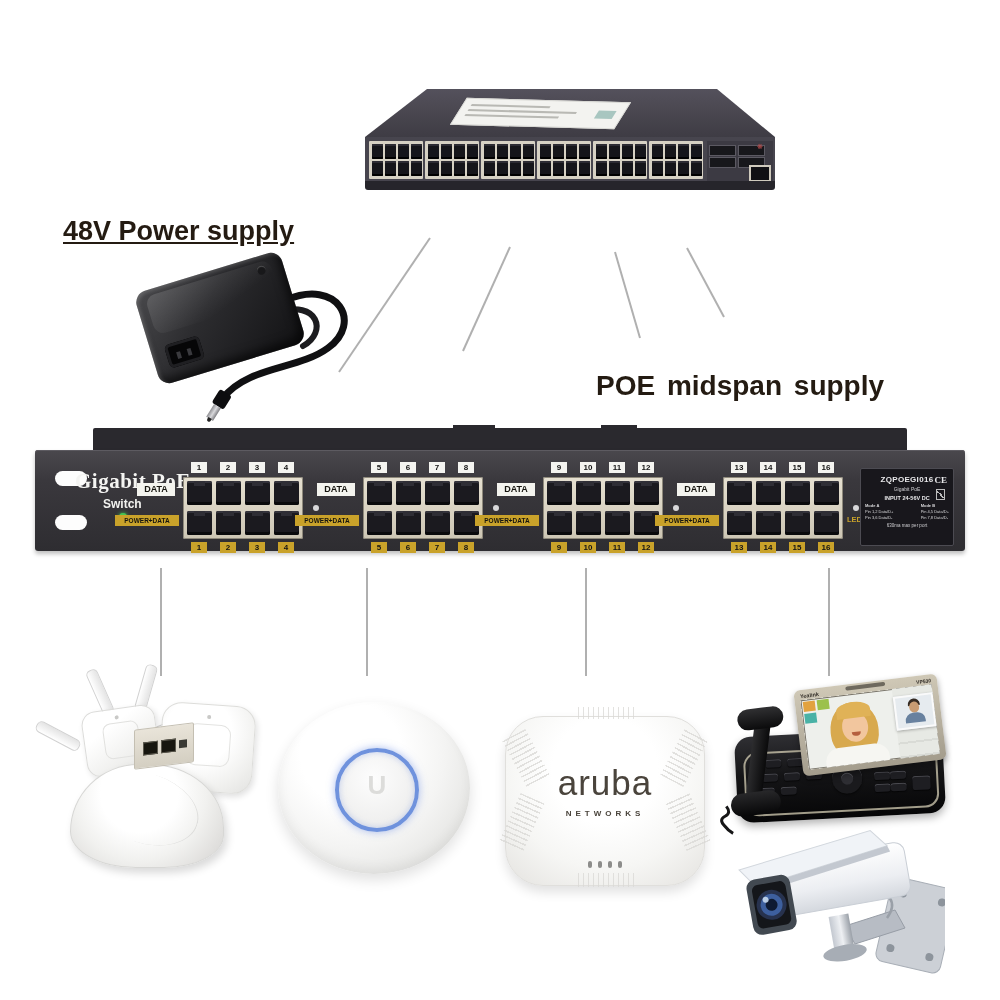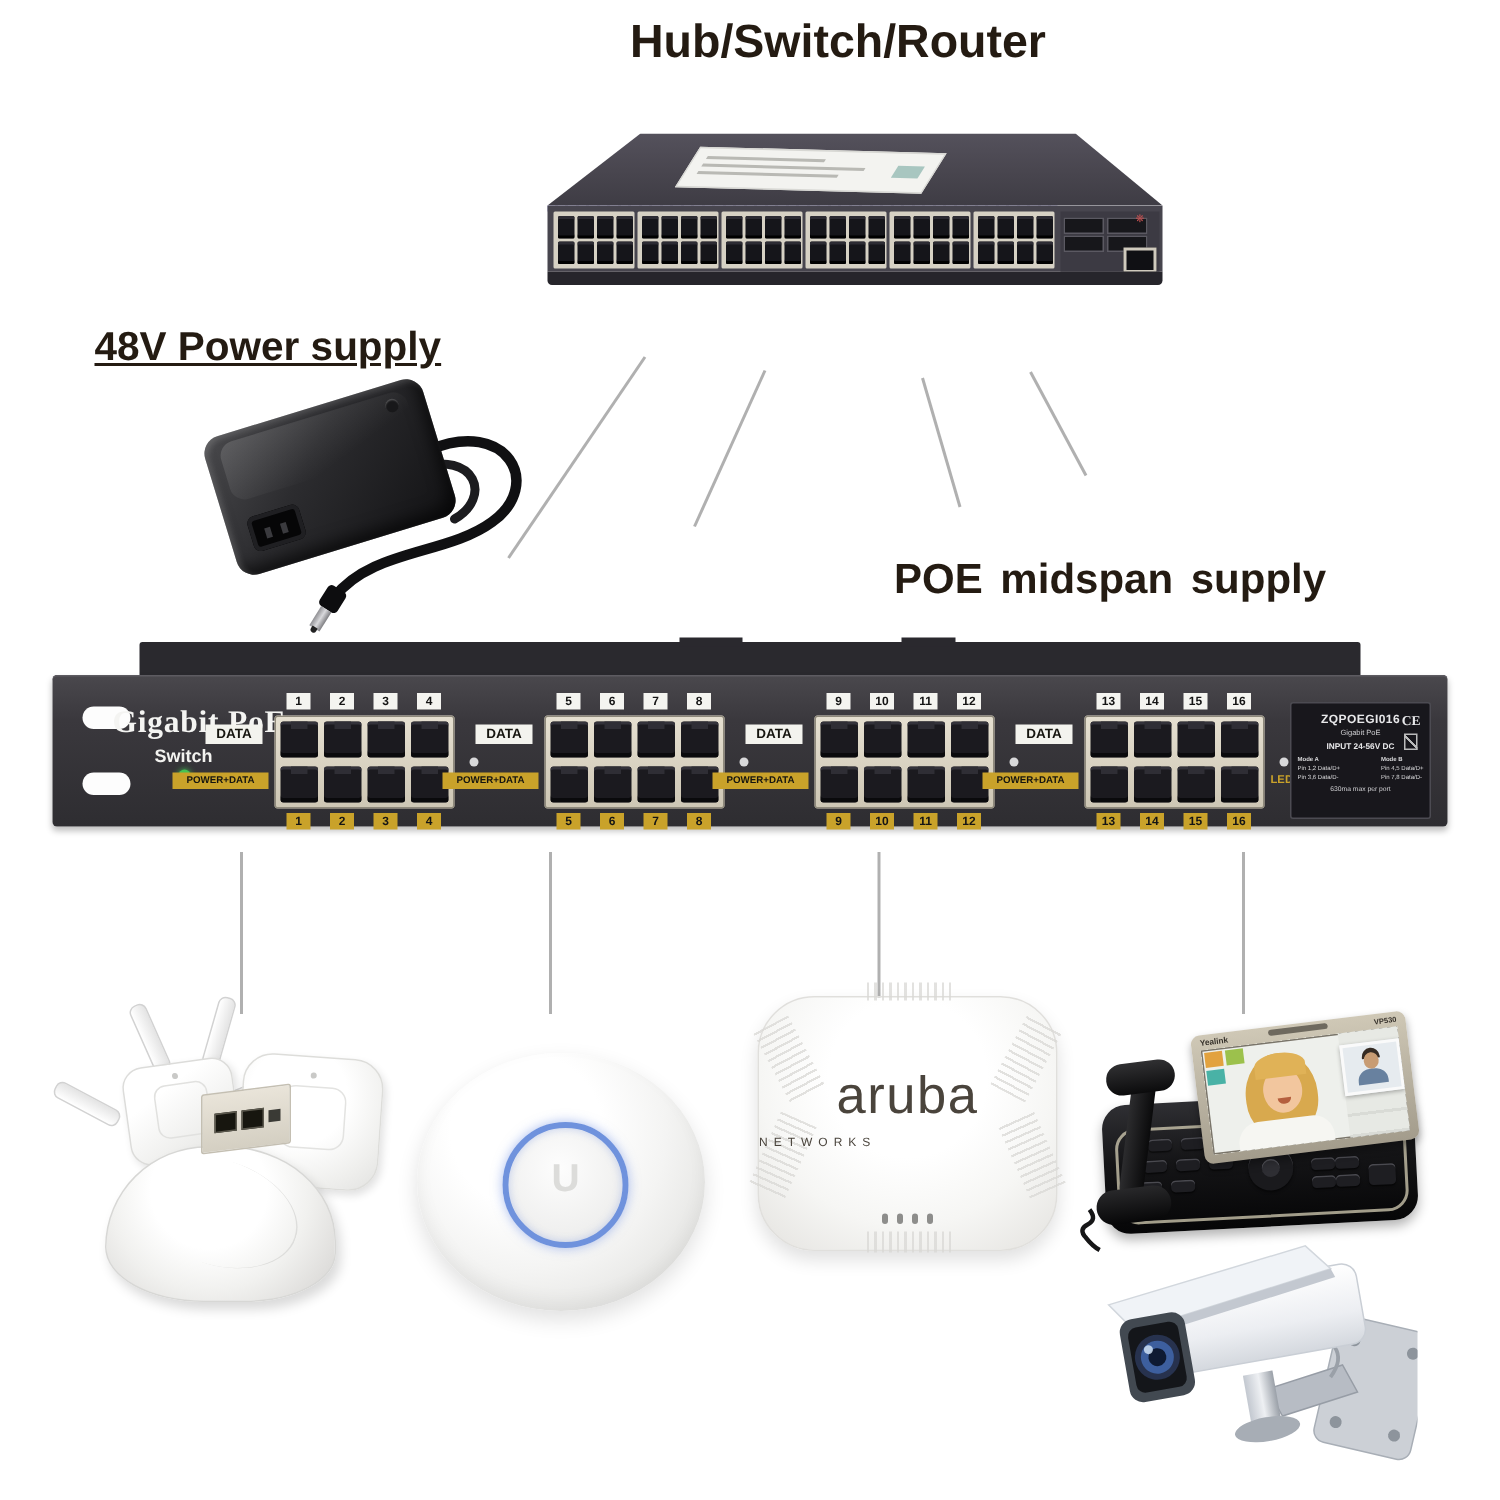--- a/index.html
+++ b/index.html
@@ -128,30 +128,30 @@
   #uf-disc{position:absolute;left:0;top:0;width:192px;height:172px;border-radius:50%;
     background:radial-gradient(circle at 38% 30%,#ffffff 30%,#f4f4f3 55%,#e6e6e4 78%,#d2d2d0 96%);
     box-shadow:0 6px 14px rgba(0,0,0,.12), inset 0 -6px 12px rgba(0,0,0,.05);}
   #uf-ring{position:absolute;left:57px;top:46px;width:76px;height:76px;border-radius:50%;
     border:4px solid #6f92dd;box-shadow:0 0 8px rgba(100,135,225,.55), inset 0 0 6px rgba(100,135,225,.35);
     background:radial-gradient(circle at 45% 35%,#fdfdfd,#ededec 80%);}
   #uf-logo{position:absolute;left:26px;top:18px;width:24px;height:30px;color:#dcdcda;font-size:26px;
     font-weight:700;text-align:center;line-height:30px;}
 
   
-  #aruba{left:505px;top:664px;width:160px;height:172px;}
+  #aruba{left:505px;top:716px;width:160px;height:172px;}
   #ar-body{position:absolute;left:0;top:0;width:198px;height:168px;border-radius:38px;
     background:radial-gradient(circle at 50% 32%,#ffffff 35%,#f6f6f4 65%,#e9e8e5 90%);
     border:1px solid #e0dfdc;box-shadow:0 6px 12px rgba(0,0,0,.12);}
   .hatch{position:absolute;width:52px;height:26px;opacity:.75;
     background:repeating-linear-gradient(90deg,#d9d8d5 0 1.5px,transparent 1.5px 5px);}
   #ar-name{position:absolute;left:0;top:46px;width:198px;text-align:center;font-size:35px;color:#4a443c;
     letter-spacing:1px;font-weight:400;}
-  #ar-sub{position:absolute;left:0;top:92px;width:198px;font-size:8px;color:#4a443c;
-    letter-spacing:4px;font-weight:400;}
+  #ar-sub{position:absolute;left:0;top:92px;width:198px;text-align:center;font-size:8px;color:#4a443c;
+    letter-spacing:4px;font-weight:700;}
   .ar-led{position:absolute;top:144px;width:4px;height:7px;border-radius:2px;background:#8d8d8b;}
 
   
   #phone{left:722px;top:680px;width:232px;height:142px;}
   #ph-body{position:absolute;left:14px;top:52px;width:208px;height:86px;border-radius:16px;transform:rotate(-3deg);
     background:linear-gradient(180deg,#2f2f33 0%,#151517 45%,#060607 100%);
     box-shadow:0 4px 8px rgba(0,0,0,.3);}
   #ph-trim{position:absolute;left:8px;top:16px;width:190px;height:60px;border:2px solid #d6cfb6;
     border-radius:14px;opacity:.75;}
   #ph-screenwrap{position:absolute;left:76px;top:2px;width:144px;height:86px;transform:rotate(-7deg);
@@ -202,21 +202,20 @@
       <line x1="510" y1="247" x2="463" y2="351"></line>
       <line x1="615" y1="252" x2="640" y2="338"></line>
       <line x1="687" y1="248" x2="724" y2="317"></line>
       <line x1="161" y1="568" x2="161" y2="676"></line>
       <line x1="367" y1="568" x2="367" y2="676"></line>
       <line x1="586" y1="568" x2="586" y2="676"></line>
       <line x1="829" y1="568" x2="829" y2="676"></line>
     </g>
   </svg>
 
-  <div class="title" id="title-hub">Hub/Switch/Router</div>
   <div class="title" id="title-power">48V Power supply</div>
   <div class="title" id="title-panel">POE  midspan supply</div>
 
   <div class="abs" id="switch">
     <div id="sw-top"></div>
     <div id="sw-sticker">
       <div class="stline" style="left:8px;top:5px;width:80px;"></div>
       <div class="stline" style="left:8px;top:10px;width:110px;"></div>
       <div class="stline" style="left:8px;top:15px;width:95px;"></div>
       <div class="stline" style="right:8px;top:8px;width:18px;height:8px;background:#a8c6c0;"></div>

